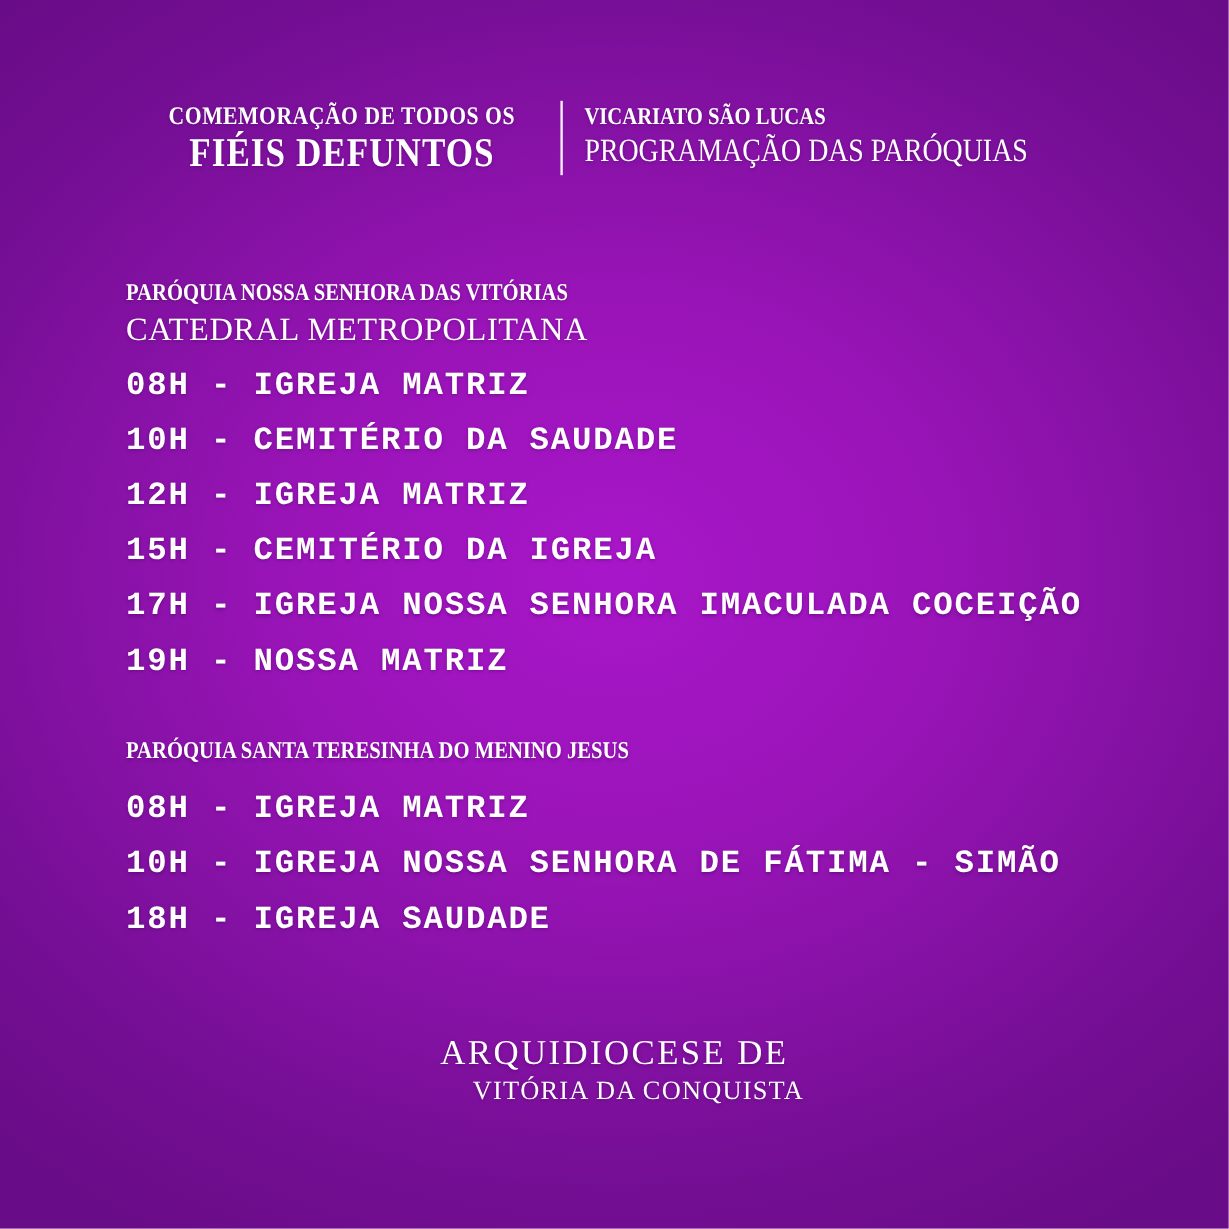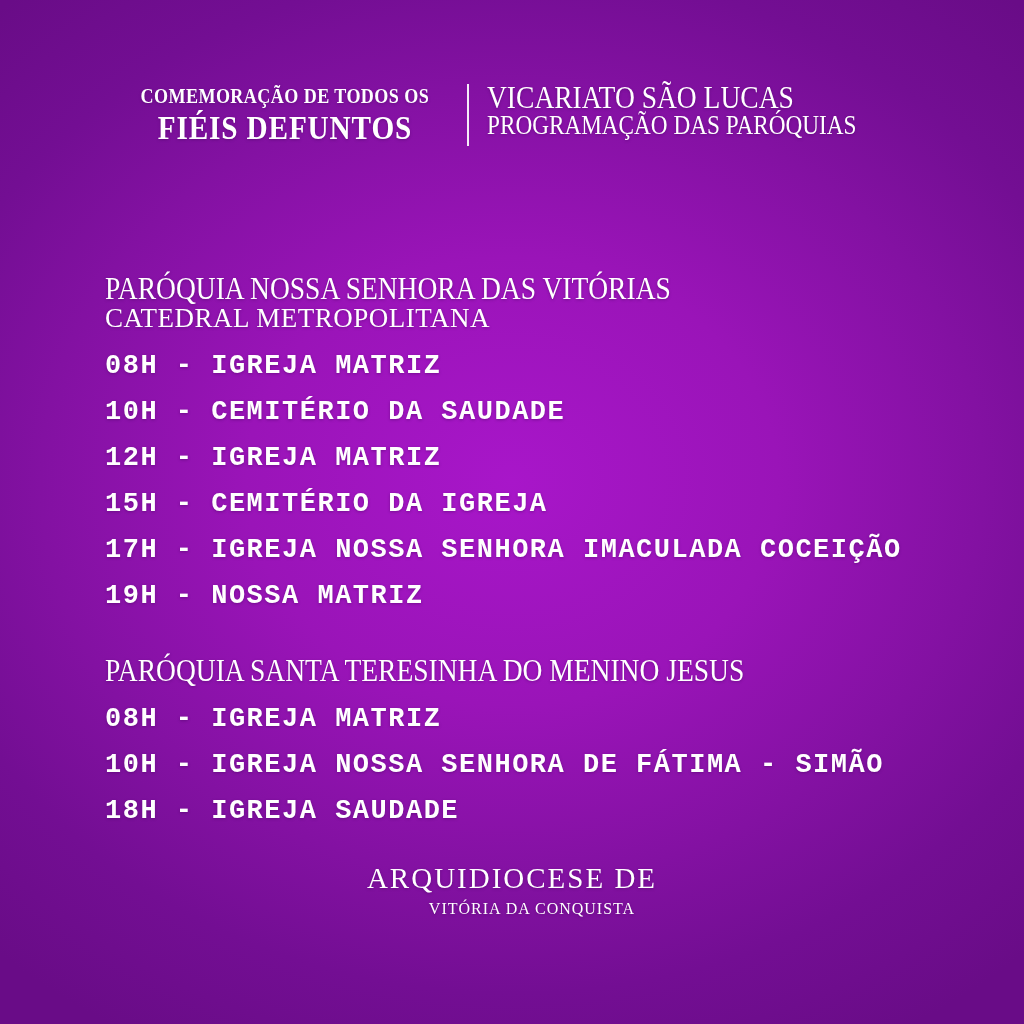--- a/index.html
+++ b/index.html
@@ -22,39 +22,39 @@
   
   .header {
     position: absolute; top: 84px; left: 105px; width: 812px;
     display: flex; align-items: flex-start;
   }
   .header-left { width: 362px; text-align: center; }
   .h-small { font-size: 21px; font-weight: bold; letter-spacing: 0.5px; line-height: 24px; }
   .h-big   { font-size: 34px; font-weight: bold; letter-spacing: 1px; line-height: 36px; margin-top: 2px; }
   .divider { width: 2px; height: 62px; background: rgba(255,255,255,0.92); margin: 0 2px; }
   .header-right { flex: 1; text-align: left; padding-left: 16px; }
-  .h-r1 { font-size: 32px; font-weight: normal; line-height: 27px; }
+  .h-r1 { font-size: 20px; font-weight: bold; line-height: 27px; }
   .h-r2 { font-size: 27px; font-weight: normal; line-height: 29px; }
 
   
   .section { position: absolute; left: 105px; }
   #section1 { top: 228px; }
   #section2 { top: 610px; }
-  .sec-title1 { font-size: 32px; font-weight: normal; line-height: 32px; margin-top: 44px; }
+  .sec-title1 { font-size: 20px; font-weight: bold; line-height: 32px; }
   .sec-title2 { font-size: 27px; font-weight: normal; letter-spacing: 0.5px; line-height: 29px; }
   .schedule { margin-top: 20px; }
   .schedule-item {
     font-size: 27px; font-weight: bold; letter-spacing: 1.5px;
     line-height: 27px; margin-bottom: 19px; white-space: nowrap; font-family: Liberation Mono, monospace;
   }
 
   
   .footer { position: absolute; top: 860px; left: 0; width: 100%; text-align: center; }
   .f-line1 { font-size: 29px; font-weight: normal; letter-spacing: 2px; line-height: 36px; text-align: center; }
-  .f-line2 { font-size: 16px; font-weight: normal; letter-spacing: 1px; line-height: 26px; margin-left: 40px; }
+  .f-line2 { font-size: 22px; font-weight: normal; letter-spacing: 1px; line-height: 26px; margin-left: 40px; }
 </style>
 </head>
 <body>
 
 <div class="canvas">
 
   <div class="header txt-shadow">
     <div class="header-left">
       <div class="h-small">
         <span class="cond-c">COMEMORAÇÃO DE TODOS OS</span>

